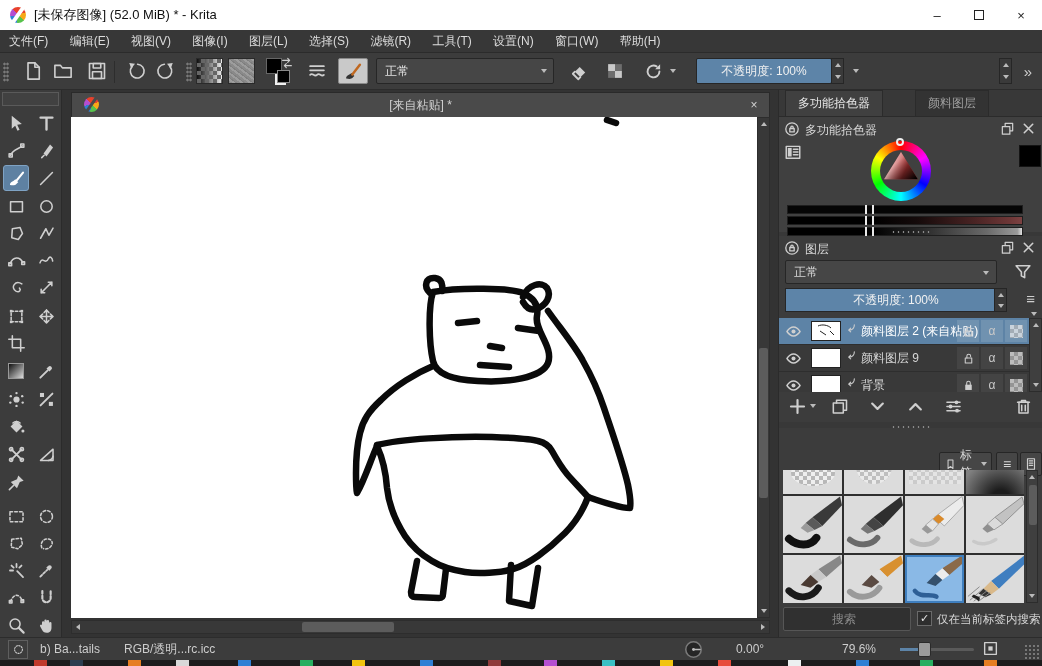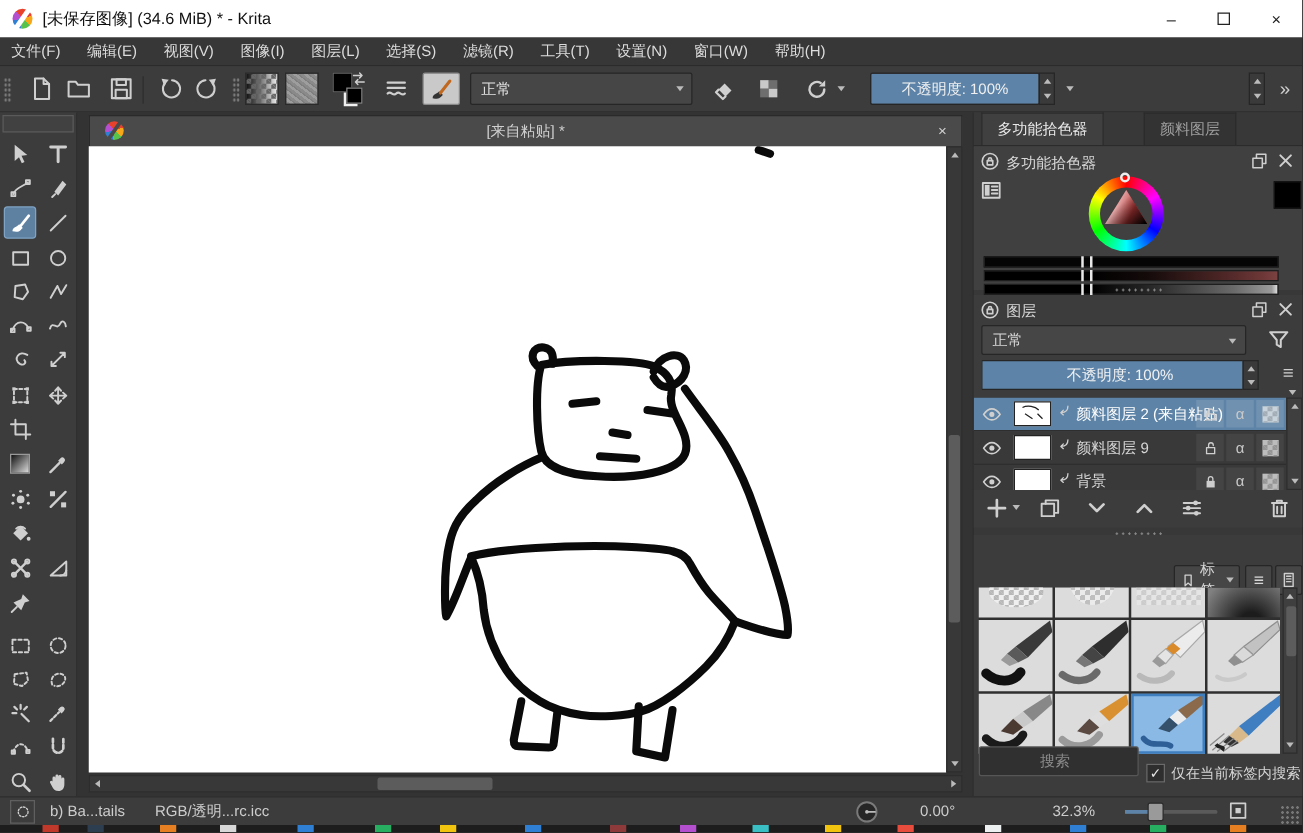--- a/index.html
+++ b/index.html
@@ -146,21 +146,21 @@
   .sliver { position:absolute; left:0; top:660px; width:1042px; height:6px; background:#1d1d1d; overflow:hidden; }
   .sliver i { position:absolute; top:0; width:13px; height:6px; display:block; }
 </style>
 </head>
 <body>
 
 <div id="app">
 
   <div class="titlebar">
     <div class="appicon"></div>
-    <div class="wtitle">[未保存图像]  (34.6 MiB)  * - Krita</div>
+    <div class="wtitle">[未保存图像]  (52.0 MiB)  * - Krita</div>
     <div class="winbtn" style="right:84px;">–</div>
     <div class="winbtn" style="right:42px;">
         <span style="display:block;width:10px;height:10px;border:1px solid #222;"></span>
       </div>
     <div class="winbtn" style="right:0;">×</div>
   </div>
 
   <div class="menubar">
     <span>文件(F)</span>
     <span>编辑(E)</span>
@@ -993,21 +993,21 @@
       <div class="bscroll" style="top:42px;">
         <div class="sarrow" style="left:-1px;top:0;">
             <span class="tri-u"></span>
           </div>
         <div class="thumb" style="position:absolute;left:2px;top:14px;width:8px;height:40px;background:#5c5c5c;border-radius:2px;"></div>
         <div class="sarrow" style="left:-1px;bottom:0;">
             <span class="tri-d"></span>
           </div>
       </div>
 
-      <input class="bsearch" style="top: 169px; padding-left: 48px;" placeholder="搜索">
+      <input class="bsearch" style="top: 179px; padding-left: 48px;" placeholder="搜索">
       <div class="bcheck" style="top:183px;">✓</div>
       <div class="bchecklab" style="top:179px;">仅在当前标签内搜索</div>
     </div>
   </div>
 
   <div class="statusbar">
     <div class="itm" style="left:8px;top:2px;width:20px;height:19px;border:1px solid #5f5f5f;display:flex;align-items:center;justify-content:center;">
         <span class="ico">
           <svg viewBox="0 0 16 16" width="13" height="13" fill="none" stroke="currentColor" stroke-width="1.3" stroke-linecap="round" stroke-linejoin="round">
             <circle cx="8" cy="8" r="4.8" stroke-dasharray="1.6 1.6"></circle>
@@ -1017,21 +1017,21 @@
     <div class="itm" style="left:40px;">b) Ba...tails</div>
     <div class="itm" style="left:124px;">RGB/透明...rc.icc</div>
     <div class="itm" style="left:684px;top:2px;"><span class="ico">
           <svg viewBox="0 0 16 16" width="19" height="19" fill="none" stroke="currentColor" stroke-width="1.3" stroke-linecap="round" stroke-linejoin="round">
             <circle cx="8" cy="8" r="6.5" fill="#262626" stroke="#7a7a7a"></circle>
             <path d="M8 8 H13.5" stroke="#bdbdbd"></path>
             <circle cx="8" cy="8" r="1.2" fill="#bdbdbd" stroke="none"></circle>
           </svg>
         </span></div>
     <div class="itm" style="left:736px;">0.00°</div>
-    <div class="itm" style="left:842px;">32.3%</div>
+    <div class="itm" style="left:842px;">79.6%</div>
     <div class="zslider">
       <div class="zfill"></div>
       <div class="zthumb"></div>
     </div>
     <div class="itm" style="left:982px;top:2px;"><span class="ico">
           <svg viewBox="0 0 16 16" width="17" height="17" fill="none" stroke="currentColor" stroke-width="1.3" stroke-linecap="round" stroke-linejoin="round">
             <rect x="2.5" y="2.5" width="11" height="11"></rect>
             <rect x="6" y="6" width="4" height="4" fill="currentColor" stroke="none"></rect>
           </svg>
         </span></div>

